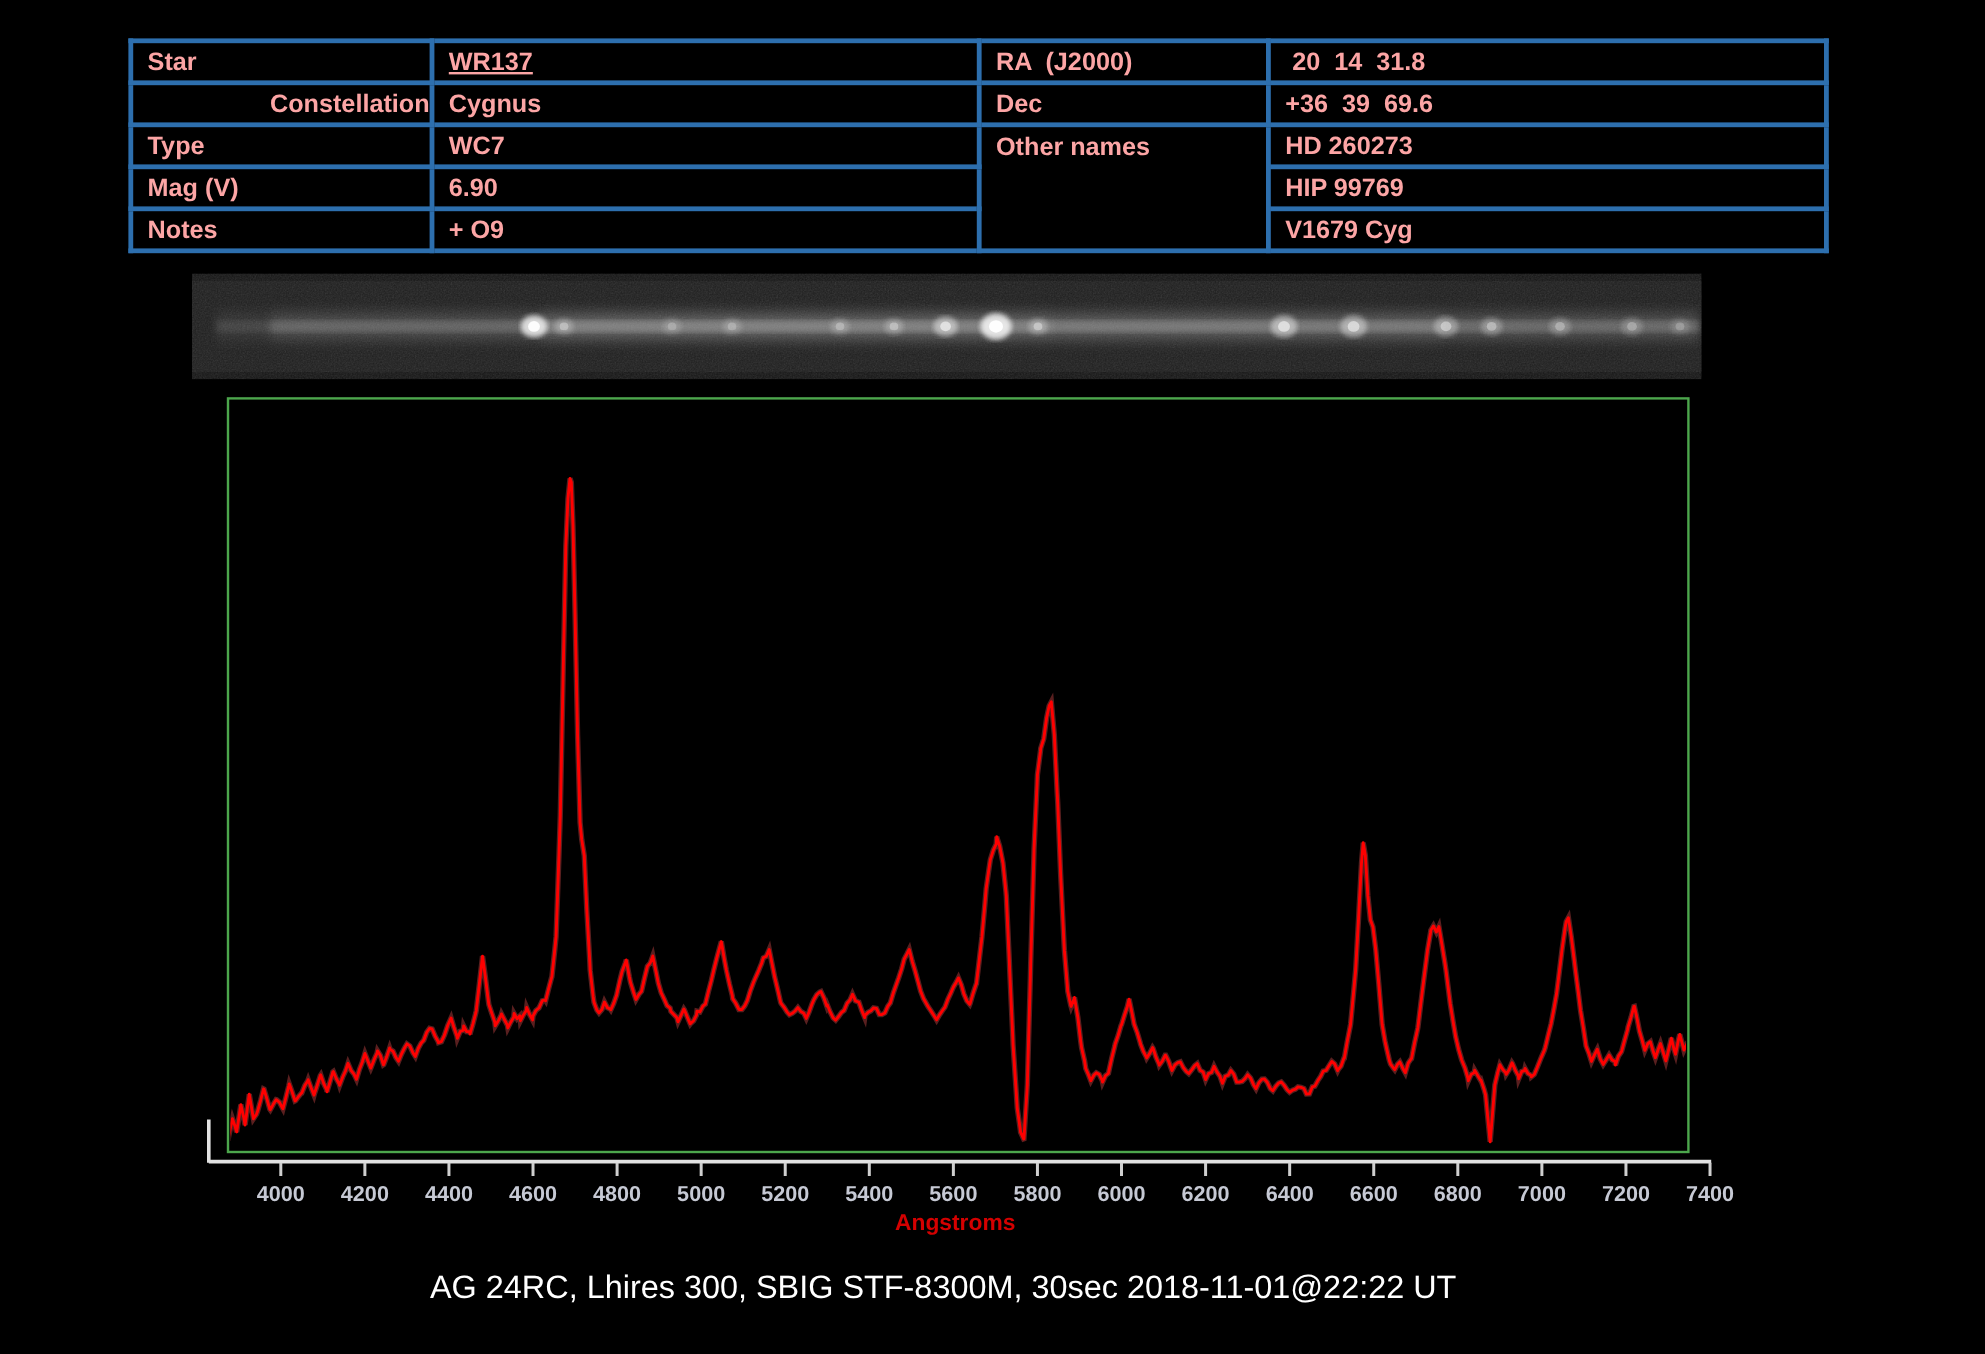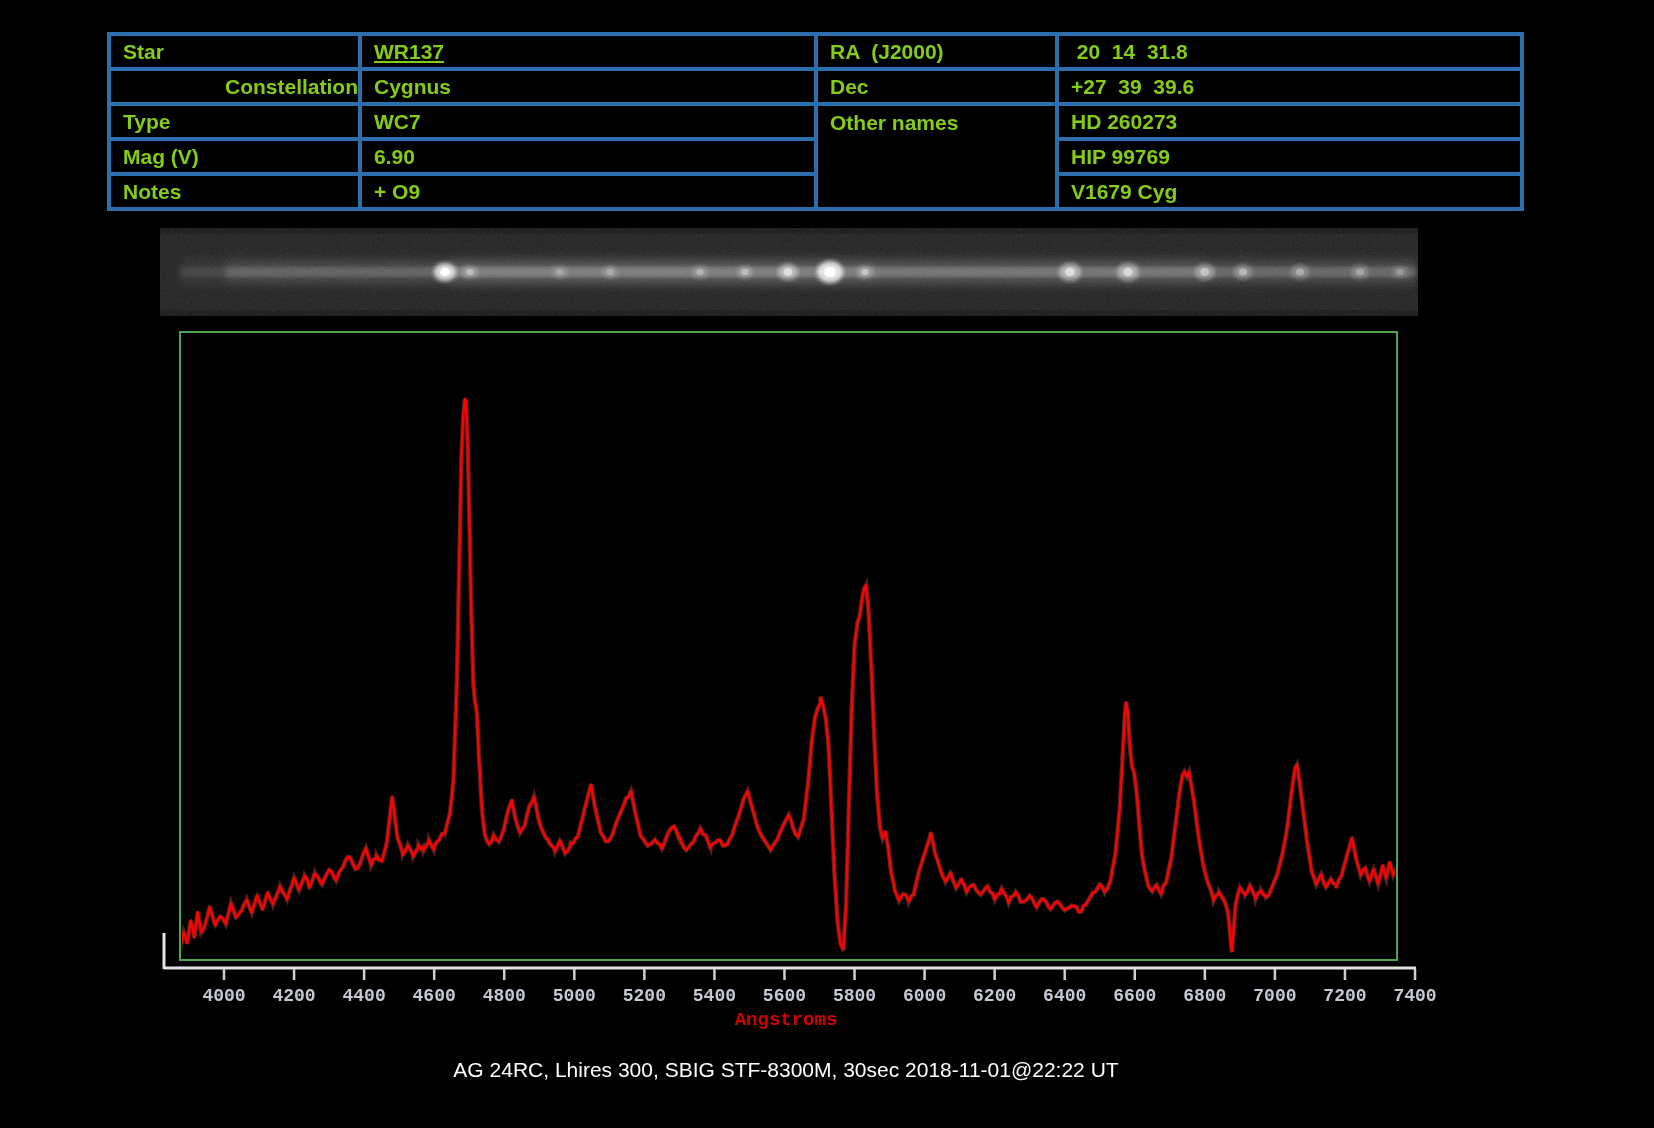--- a/index.html
+++ b/index.html
@@ -1,48 +1,48 @@
 <!DOCTYPE html>
 <html><head>
 <meta charset="utf-8">
 <style>
   html,body{margin:0;padding:0;background:#000;}
   body{width:1654px;height:1128px;position:relative;overflow:hidden;
        font-family:"Liberation Sans","DejaVu Sans",sans-serif;}
   
   .info-table{position:absolute;left:107px;top:32px;width:1349px;height:179px;
               border-collapse:collapse;table-layout:fixed;}
-  .info-table td{border:4px solid #2d6fae;color:#84cc16;font-weight:bold;
+  .info-table td{border:4px solid #2d6fae;color:#fca5a5;font-weight:bold;
                  font-size:21px;padding:0 0 0 12px;vertical-align:middle;
                  white-space:pre;overflow:hidden;}
   .c1{width:235px;} .c2{width:440px;} .c3{width:225px;margin-top:12px;} .c4{width:449px;}
   
   .strip-wrap{position:absolute;left:160px;top:228px;width:1258px;height:88px;}
   
-  .chart-wrap{position:absolute;left:144px;top:325px;width:1300px;height:715px;font-family:Liberation Mono, monospace;}
+  .chart-wrap{position:absolute;left:154px;top:325px;width:1300px;height:715px;}
   
   .caption{position:absolute;top:1058px;left:786px;transform:translateX(-50%);
-           color:#fff;font-size:21px;font-weight:normal;white-space:nowrap;}
+           color:#fff;font-size:27px;font-weight:normal;white-space:nowrap;}
 </style>
 </head>
 <body>
 
 <table class="info-table">
   <tbody>
       <tr>
     <td class="c1" style="border-color: rgb(45, 111, 174);">Star</td>
     <td class="c2" style="border-color: rgb(45, 111, 174); text-decoration: underline;">WR137</td>
     <td class="c3" style="border-color: rgb(45, 111, 174);">RA  (J2000)</td>
     <td class="c4" style="border-color: rgb(45, 111, 174);"> 20  14  31.8</td>
   </tr>
   <tr>
     <td class="c1" style="border-color: rgb(45, 111, 174); text-align: right;">Constellation</td>
     <td class="c2" style="border-color: rgb(45, 111, 174);">Cygnus</td>
     <td class="c3" style="border-color: rgb(45, 111, 174);">Dec</td>
-    <td class="c4" style="border-color: rgb(45, 111, 174);">+27  39  39.6</td>
+    <td class="c4" style="border-color: rgb(45, 111, 174);">+36  39  69.6</td>
   </tr>
   <tr>
     <td class="c1" style="border-color: rgb(45, 111, 174);">Type</td>
     <td class="c2" style="border-color: rgb(45, 111, 174); margin-top: 23px;">WC7</td>
     <td class="c3" rowspan="3" style="vertical-align: top; padding-top: 5px; border-color: rgb(45, 111, 174);">Other names</td>
     <td class="c4" style="border-color: rgb(45, 111, 174);">HD 260273</td>
   </tr>
   <tr>
     <td class="c1" style="border-color: rgb(45, 111, 174);">Mag (V)</td>
     <td class="c2" style="border-color: rgb(45, 111, 174);">6.90</td>

